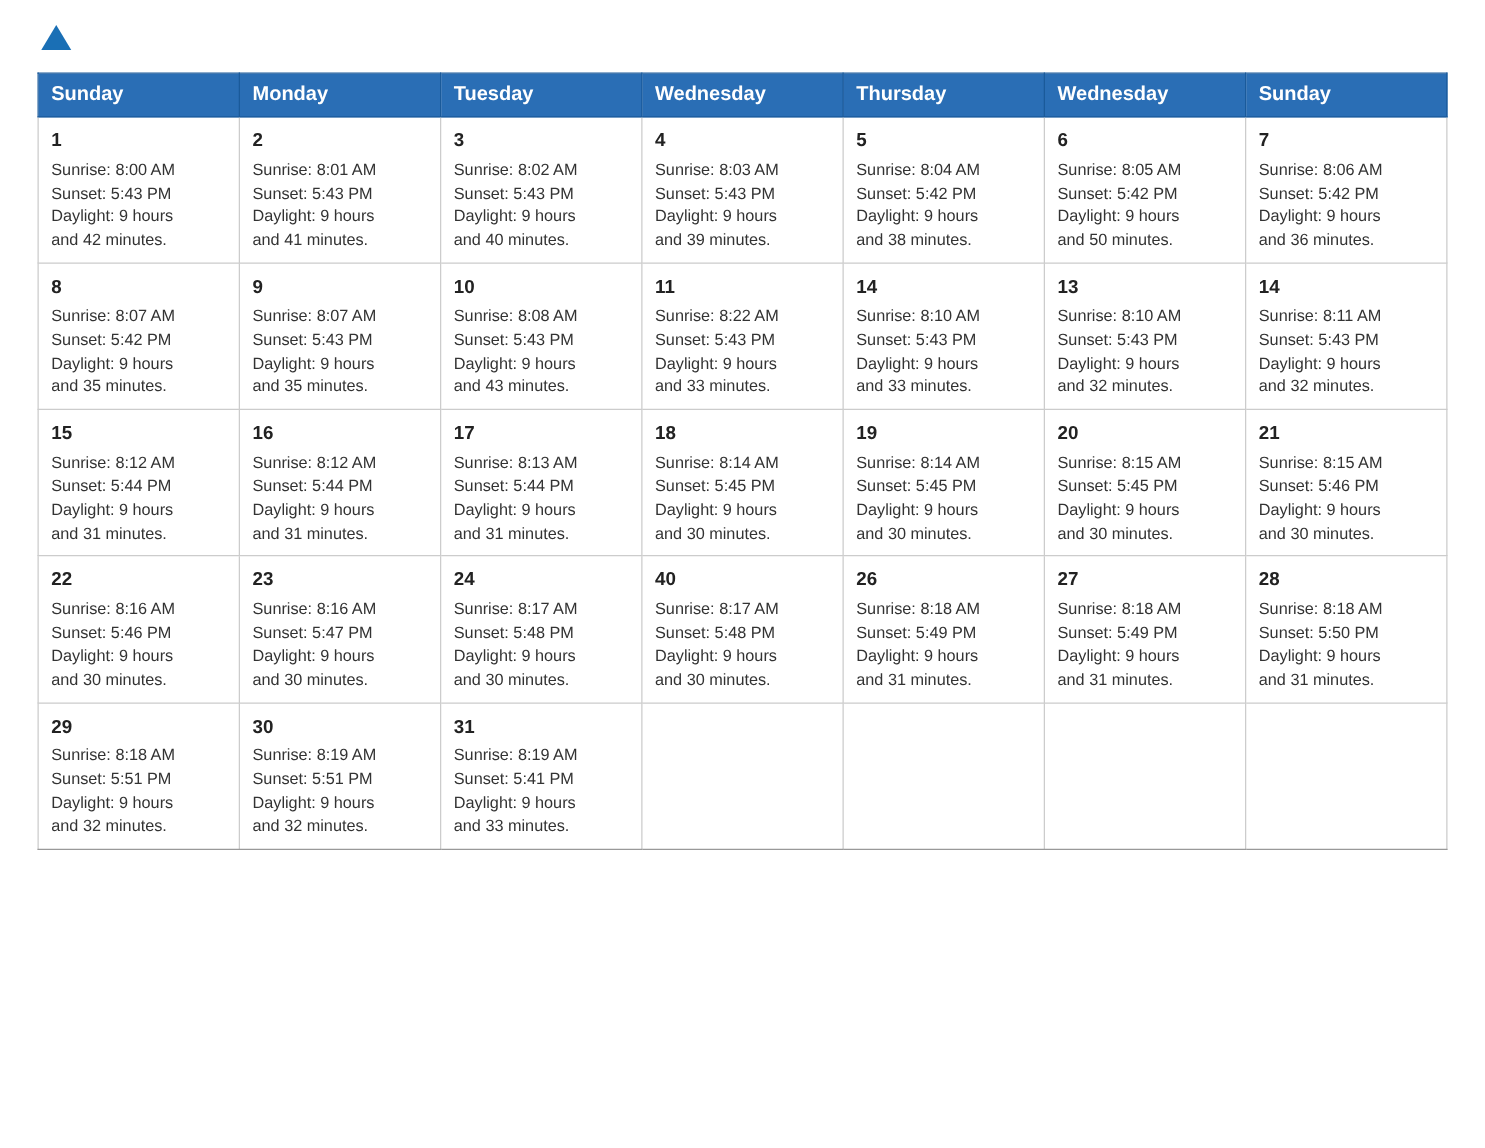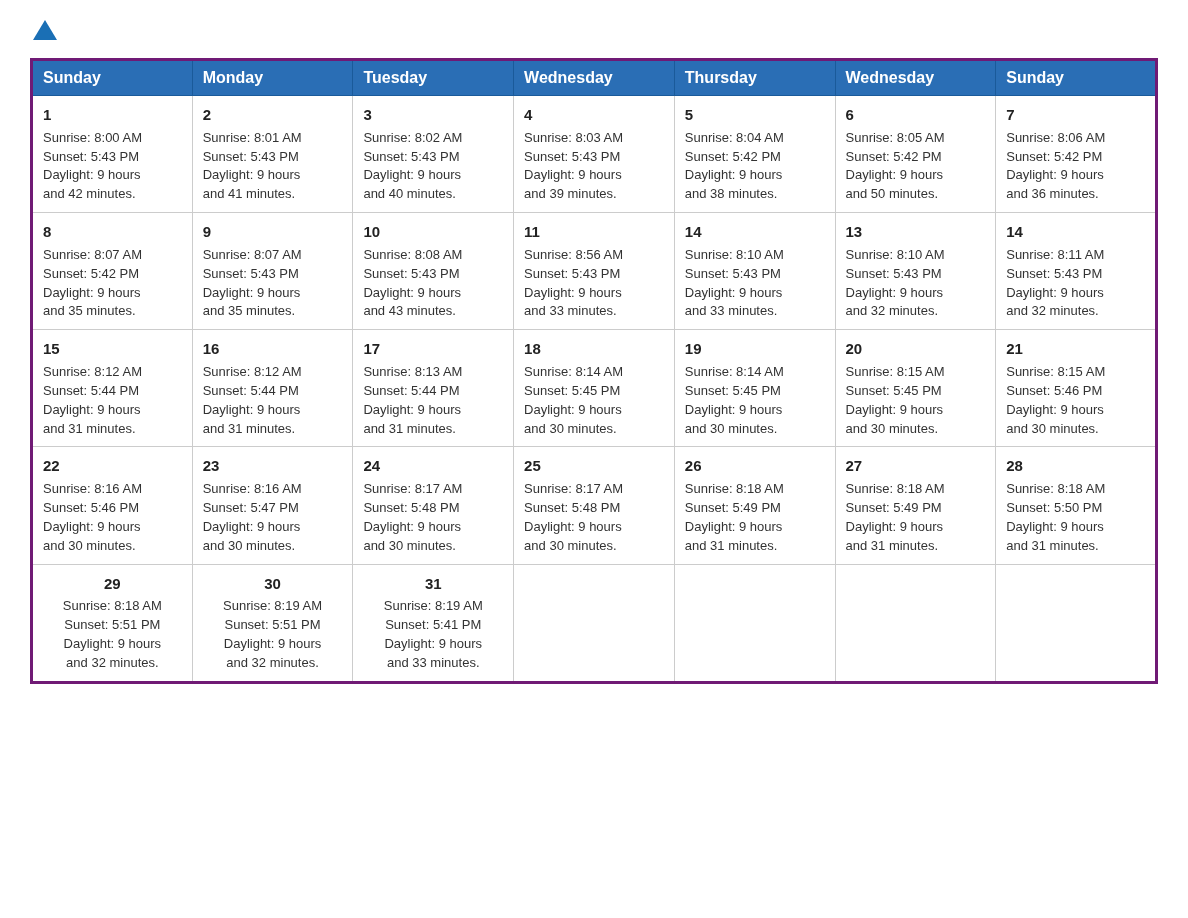--- a/index.html
+++ b/index.html
@@ -52,21 +52,21 @@
       line-height: 1.1;
     }
     .subtitle {
       font-size: 22px;
       color: #444;
       margin-top: 4px;
     }
     .calendar {
       width: 100%;
       border-collapse: collapse;
-      border: 3px solid #701a75;
+      border: 1px solid #701a75;
     }
     .calendar th {
       background-color: #2a6eb5;
       color: #fff;
       font-size: 16px;
       font-weight: bold;
       padding: 8px 10px;
       text-align: left;
       border: 1px solid #1a5a9a;
     }
@@ -87,21 +87,20 @@
     }
     .day-info {
       color: #333;
       font-size: 13px;
     }
     .empty-cell {
       background: #fff;
     }
     tr:last-child td {
       border-bottom: 1px solid #999;
-      text-align: center;
     }
   </style>
 </head>
 <body>
 
 <div class="header">
   <div class="logo-area">
     <div class="logo-text">
       <span class="logo-general"></span>
       <span class="logo-blue">
@@ -197,21 +196,21 @@
         </td>
         <td>
           <span class="day-number">10</span>
           <div class="day-info">Sunrise: 8:08 AM</div>
           <div class="day-info">Sunset: 5:43 PM</div>
           <div class="day-info">Daylight: 9 hours</div>
           <div class="day-info">and 43 minutes.</div>
         </td>
         <td>
           <span class="day-number">11</span>
-          <div class="day-info">Sunrise: 8:56 AM</div>
+          <div class="day-info">Sunrise: 8:22 AM</div>
           <div class="day-info">Sunset: 5:43 PM</div>
           <div class="day-info">Daylight: 9 hours</div>
           <div class="day-info">and 33 minutes.</div>
         </td>
         <td>
           <span class="day-number">14</span>
           <div class="day-info">Sunrise: 8:10 AM</div>
           <div class="day-info">Sunset: 5:43 PM</div>
           <div class="day-info">Daylight: 9 hours</div>
           <div class="day-info">and 33 minutes.</div>
@@ -298,21 +297,21 @@
           <div class="day-info">and 30 minutes.</div>
         </td>
         <td>
           <span class="day-number">24</span>
           <div class="day-info">Sunrise: 8:17 AM</div>
           <div class="day-info">Sunset: 5:48 PM</div>
           <div class="day-info">Daylight: 9 hours</div>
           <div class="day-info">and 30 minutes.</div>
         </td>
         <td>
-          <span class="day-number">25</span>
+          <span class="day-number">40</span>
           <div class="day-info">Sunrise: 8:17 AM</div>
           <div class="day-info">Sunset: 5:48 PM</div>
           <div class="day-info">Daylight: 9 hours</div>
           <div class="day-info">and 30 minutes.</div>
         </td>
         <td>
           <span class="day-number">26</span>
           <div class="day-info">Sunrise: 8:18 AM</div>
           <div class="day-info">Sunset: 5:49 PM</div>
           <div class="day-info">Daylight: 9 hours</div>

